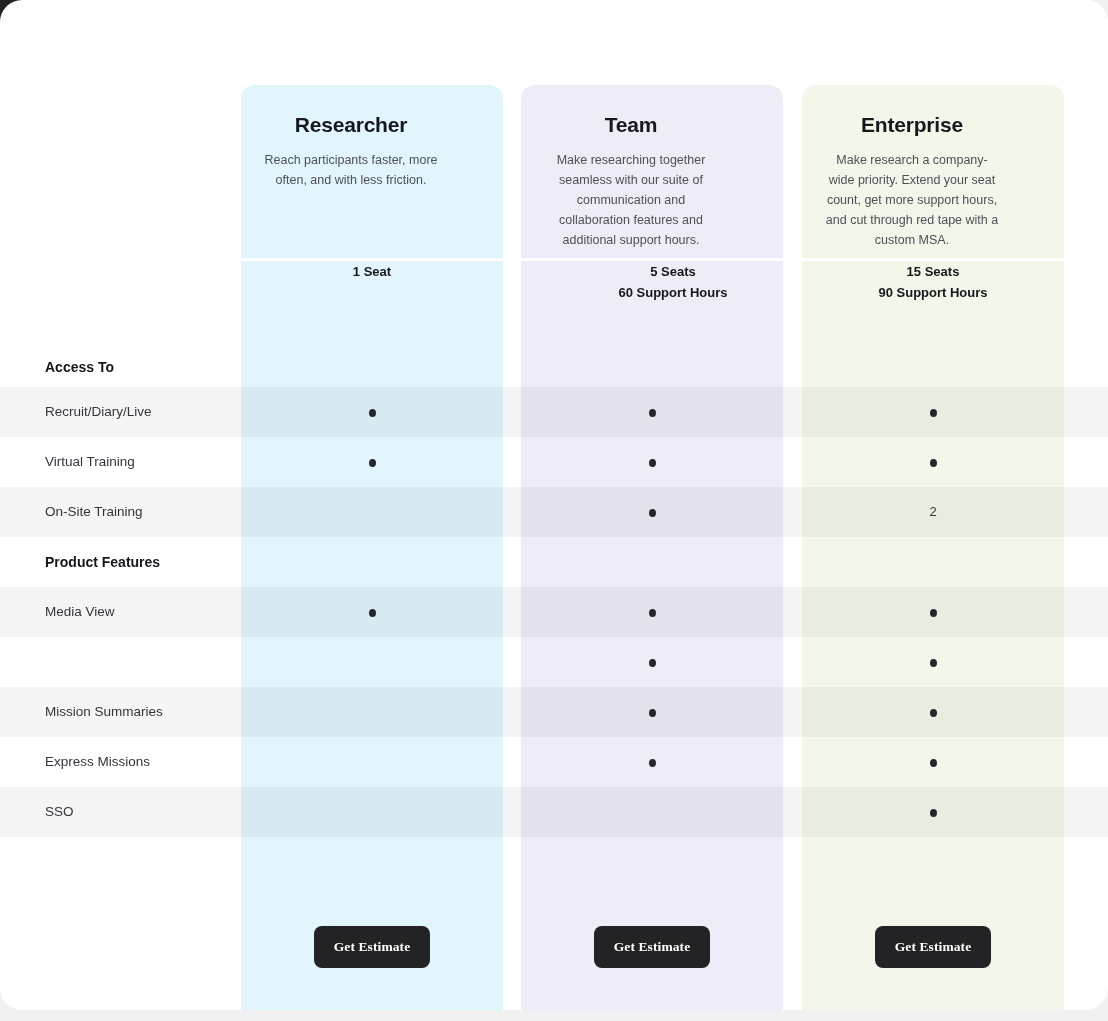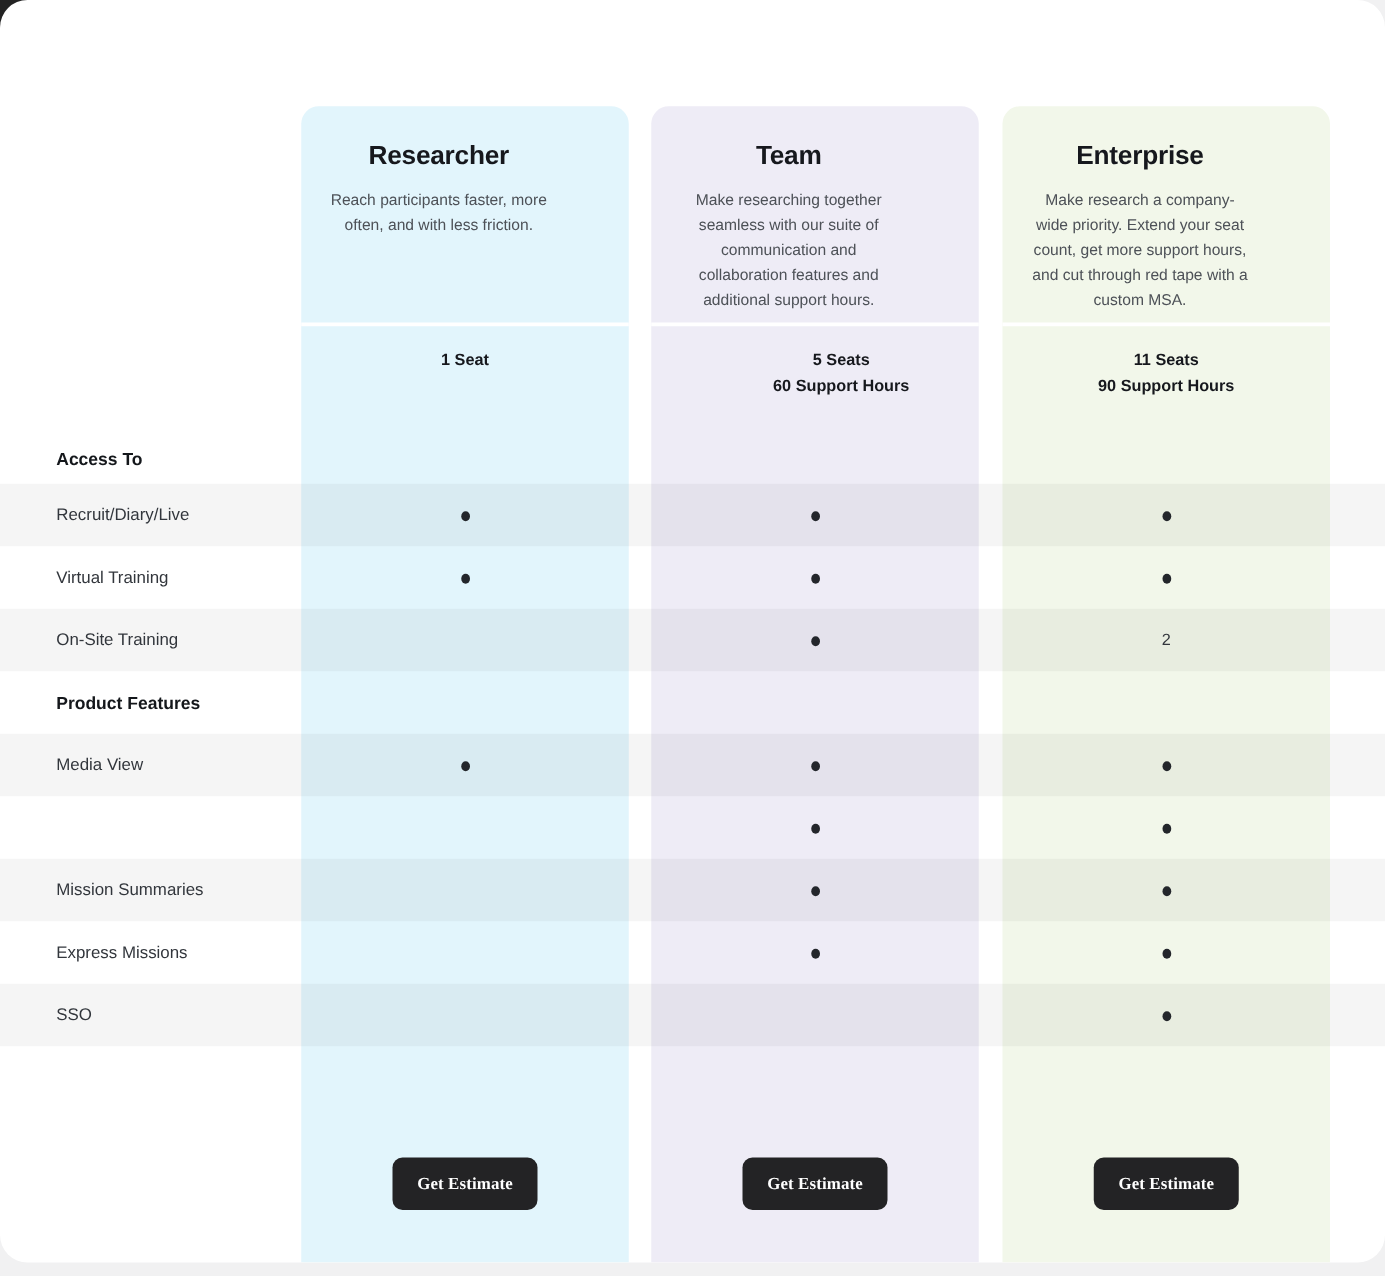--- a/index.html
+++ b/index.html
@@ -123,21 +123,20 @@
     line-height: 20px;
     color: #4d5157;
   }
 
   .plan-seats {
     position: absolute;
     top: 261px;
     width: 262px;
     height: 69px;
     text-align: center;
-    padding-top: 16px;
   }
   .plan-seats.c0 { left: 241px; }
   .plan-seats.c1 { left: 499px; margin-left: 43px; }
   .plan-seats.c2 { left: 802px; }
   .seat-line {
     font-size: 13px;
     font-weight: bold;
     color: #16181d;
     line-height: 21px;
   }
@@ -255,21 +254,21 @@
     </div>
 
     <div class="plan-seats c0">
       <div class="seat-line">1 Seat</div>
     </div>
     <div class="plan-seats c1">
       <div class="seat-line">5 Seats</div>
       <div class="seat-line">60 Support Hours</div>
     </div>
     <div class="plan-seats c2">
-      <div class="seat-line">11 Seats</div>
+      <div class="seat-line">15 Seats</div>
       <div class="seat-line">90 Support Hours</div>
     </div>
 
     <div id="rows">
         <div class="row group" style="top: 342px;">
           <div class="row-label">Access To</div>
           <div class="cell c0"></div>
           <div class="cell c1"></div>
           <div class="cell c2"></div>
         </div>

